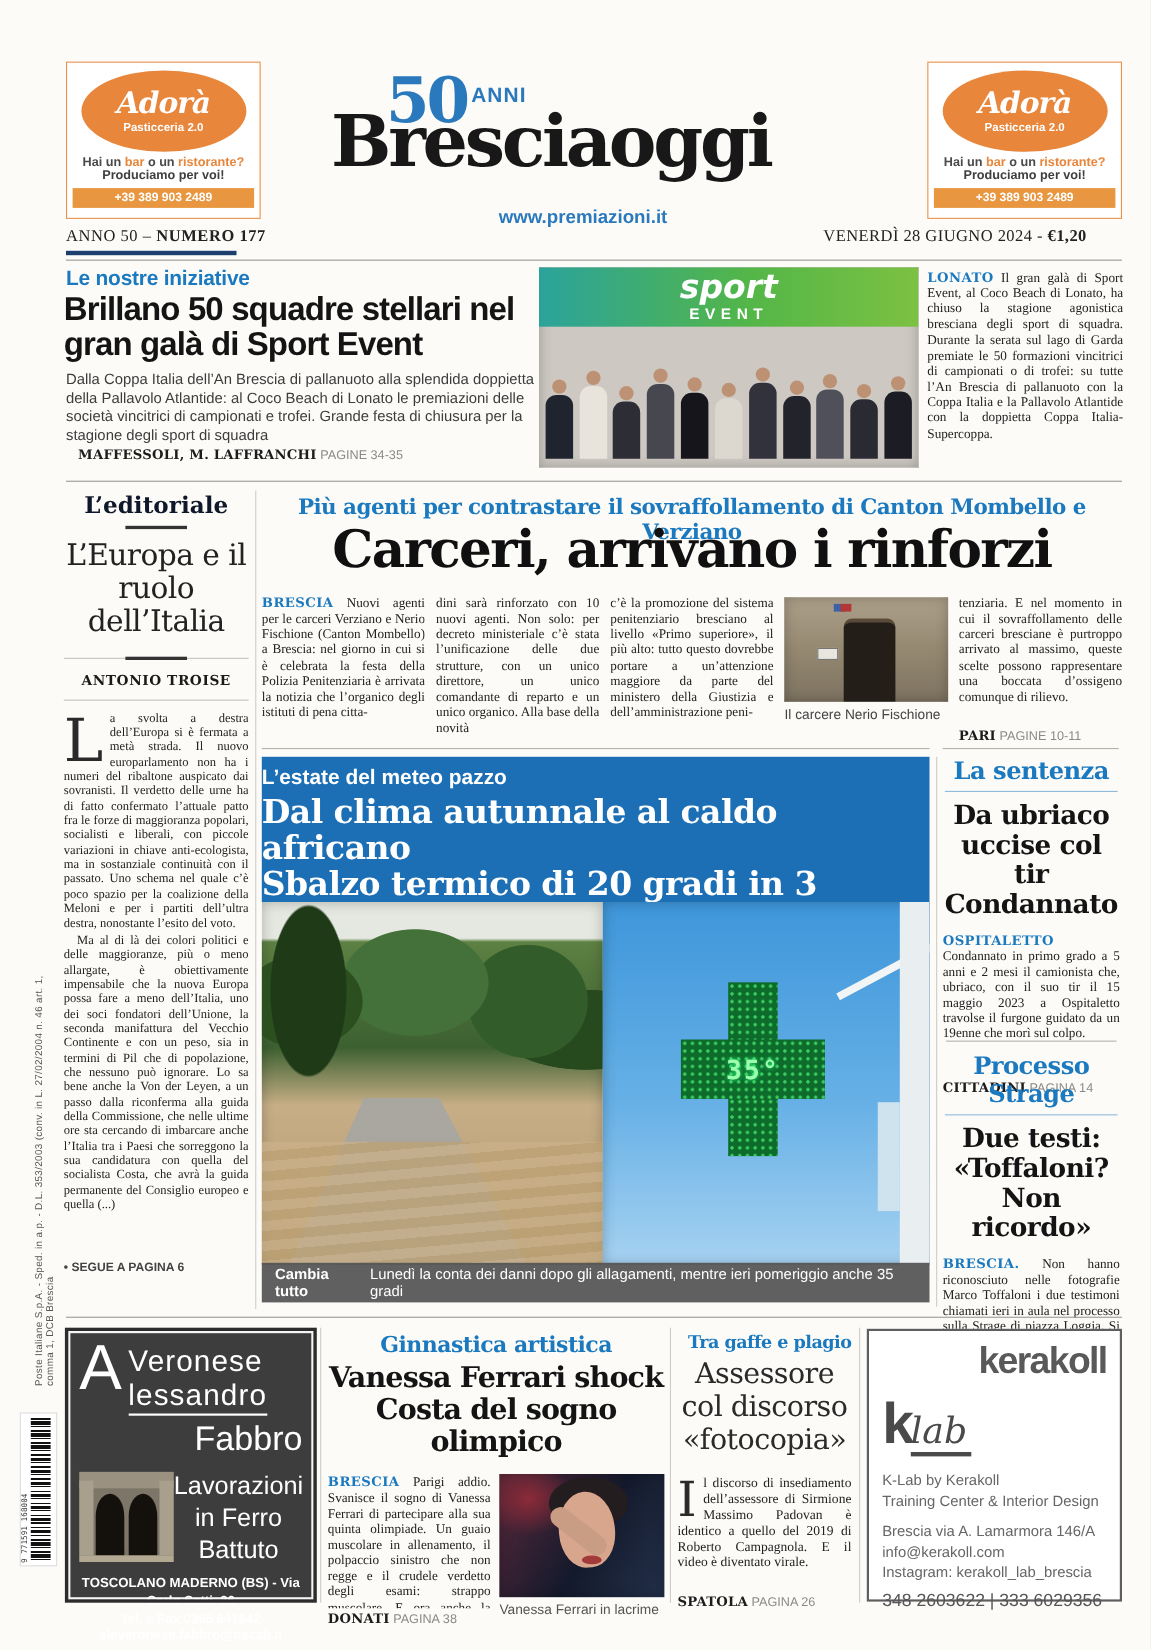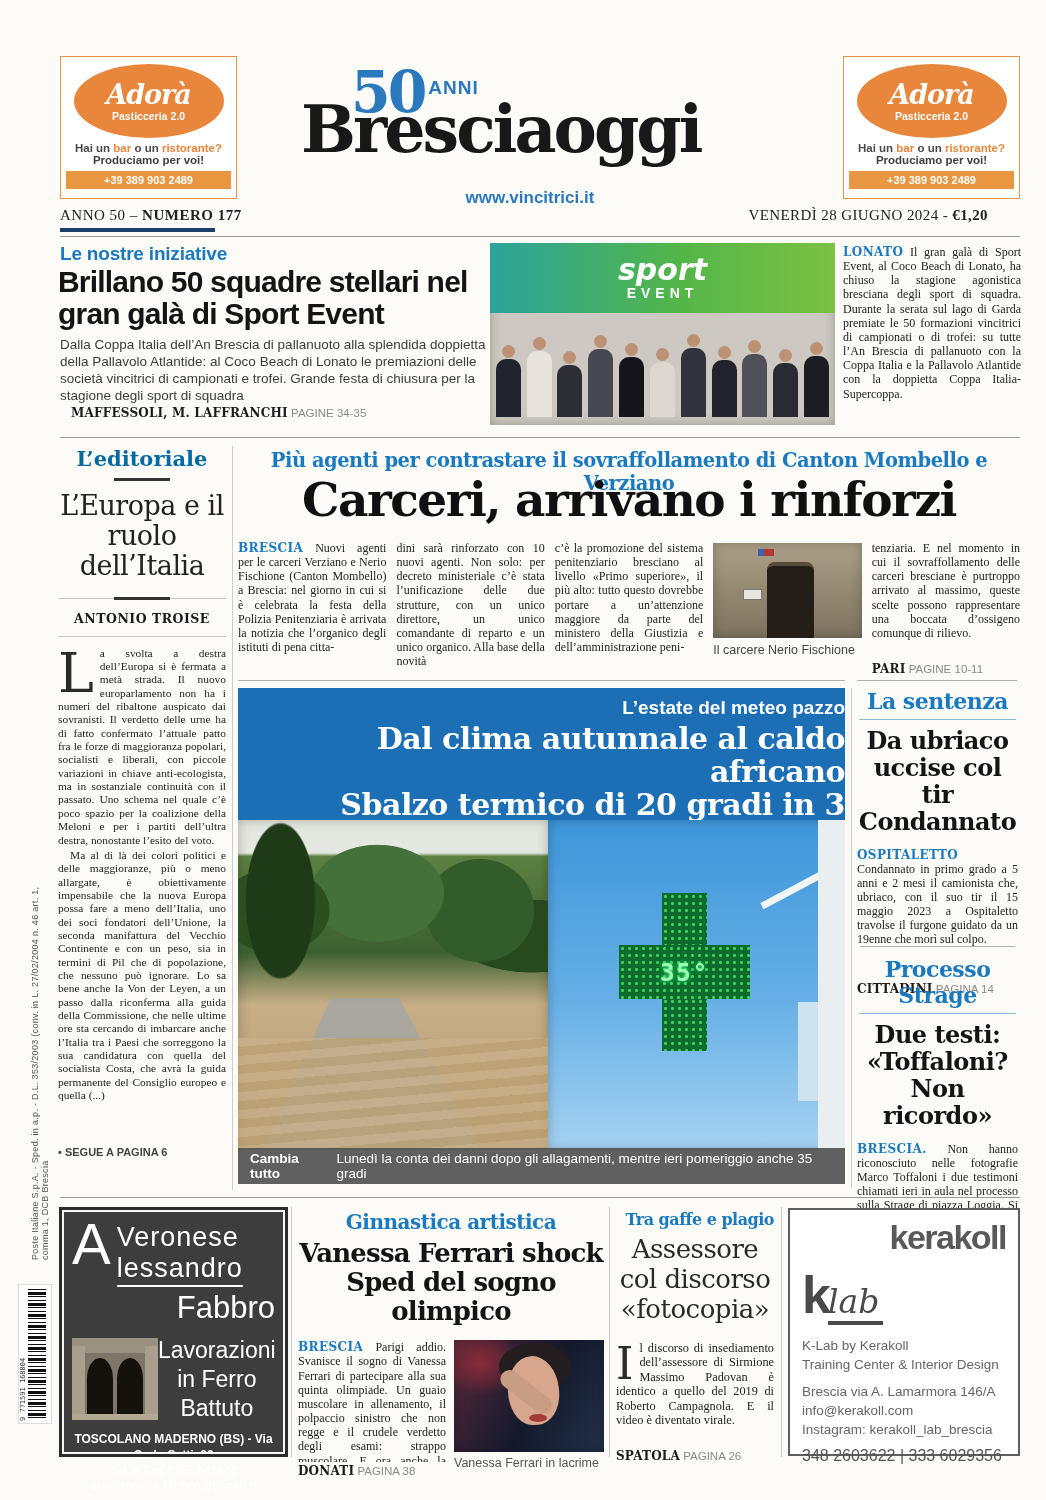--- a/index.html
+++ b/index.html
@@ -48,21 +48,21 @@
   .body-txt { font:12px "Liberation Serif", serif; line-height:1.18; color:#222; text-align:justify; overflow:hidden; }
   .lead-loc { font:bold 12px "DejaVu Serif", serif; color:#1b7abf; letter-spacing:.4px; }
   .dropcap { float:left; font:54px/0.85 "DejaVu Serif", serif; color:#2a2a2a; padding:4px 6px 0 0; }
 
   
   .h-main { font:bold 47px "DejaVu Serif", serif; color:#101010; letter-spacing:-1.5px; text-align:center; }
   .mcols { display:flex; gap:10px; }
   .mcols .c { flex:1; }
 
   
-  .weather-blue { background:#1c6fb4; color:#fff; text-align:right;padding-left:25px; }
+  .weather-blue { background:#1c6fb4; color:#fff; text-align:left; }
   .w-kick { font:bold 19px "Liberation Sans", sans-serif; padding-top:9px; }
   .w-h { font:bold 30px "DejaVu Serif", serif; line-height:1.1; letter-spacing:-0.5px; margin-top:3px; }
   .w-by { font:bold 12px "DejaVu Serif", serif; margin-top:7px; }
   .w-by .pg { font:11px "Liberation Sans", sans-serif; font-weight:normal; color:#cfe2f2; }
   .caption-bar { position:absolute; background:rgba(82,82,82,.92); color:#fff; font:13.5px "Liberation Sans", sans-serif; display:flex; align-items:center; padding:0 12px; }
   .caption-bar b { font-weight:bold; margin-right:6px; }
 
   
   .side-kick { font:bold 22px "DejaVu Serif", serif; color:#1b7abf; letter-spacing:-0.5px; text-align:center; }
   .side-h { font:bold 24px "DejaVu Serif", serif; color:#141414; letter-spacing:-0.5px; line-height:1.12; text-align:center; }
@@ -70,21 +70,21 @@
   .pcaption { font:12.5px "Liberation Sans", sans-serif; color:#555; }
 
   
   .h-serif-md { font:bold 26px "DejaVu Serif", serif; letter-spacing:-0.8px; line-height:1.12; text-align:center; color:#141414; }
   .h-serif-light { font:26px "DejaVu Serif", serif; letter-spacing:-0.5px; line-height:1.15; text-align:center; color:#2a2a2a; }
 
   
   .photo { position:absolute; overflow:hidden; box-shadow:inset 0 0 12px rgba(0,0,0,.25); }
 
   .sport-photo { background:#cdc9c2; }
-  .sport-banner { position:absolute; top:0; left:0; right:0; height:70px;
+  .sport-banner { position:absolute; top:0; left:0; right:0; height:54px;
     background:linear-gradient(90deg,#2ba39b,#53b648 55%,#7cc142); display:flex; flex-direction:column; align-items:center; justify-content:center; color:#fff; }
   .sport-banner .w1 { font:italic bold 30px "DejaVu Sans", "Liberation Sans", sans-serif; line-height:1; }
   .sport-banner .w2 { font:bold 14px "Liberation Sans", sans-serif; letter-spacing:5px; }
   .crowd { position:absolute; bottom:8px; left:0; right:0; display:flex; justify-content:space-evenly; align-items:flex-end; }
   .person { width:25px; border-radius:10px 10px 0 0; position:relative; }
   .person::before { content:''; position:absolute; top:-14px; left:6px; width:13px; height:13px; border-radius:50%; background:#bd9274; }
 
   .jail-photo { background:linear-gradient(180deg,#ada08a,#92866f 55%,#7e7361); }
   .jail-door { position:absolute; left:36%; top:20%; width:32%; height:80%; background:#241e18; border-radius:8px 8px 0 0; border-top:4px solid #594a39; }
   .jail-sign { position:absolute; left:20%; top:48%; width:13%; height:12%; background:#e8e6df; border:1px solid #777; }
@@ -183,21 +183,21 @@
       <div class="sub">Pasticceria 2.0</div>
     </div>
     <div class="q"><span>Hai un </span><span class="or">bar</span><span> o un </span><span class="or">ristorante?</span></div>
     <div class="p2">Produciamo per voi!</div>
     <div class="strip">+39 389 903 2489</div>
   </div>
 
   <div class="abs" style="left:295px; top:58px; width:470px; height:160px;">
     <div class="m-anni"><span class="m-50">50</span><span class="m-anni-word">ANNI</span></div>
     <div class="m-title">Bresciaoggi</div>
-    <div class="m-site">www.vincitrici.it</div>
+    <div class="m-site">www.premiazioni.it</div>
   </div>
 
   <div class="abs issue" style="left:60px; top:207px;"><span>ANNO 50 – </span><b>NUMERO 177</b></div>
   <div class="abs" style="left:60px; top:228px; width:155px; height:4px; background:#1d3f6e;"></div>
   <div class="abs dateline" style="right:58px; top:207px;"><span>VENERDÌ 28 GIUGNO 2024 - </span><b>€1,20</b></div>
   <div class="rule" style="left:60px; top:236px; width:960px; height:1px;"></div>
 
   <div class="abs kick-sans" style="left:60px; top:243px;">Le nostre iniziative</div>
   <div class="abs h-top" style="left:58px; top:266px; width:432px;">Brillano 50 squadre stellari nel gran galà di Sport Event</div>
   <div class="abs deck" style="left:60px; top:336px; width:428px; height:68px; overflow:hidden;">Dalla Coppa Italia dell’An Brescia di pallanuoto alla splendida doppietta della Pallavolo Atlantide: al Coco Beach di Lonato le premiazioni delle società vincitrici di campionati e trofei. Grande festa di chiusura per la stagione degli sport di squadra</div>
@@ -223,21 +223,21 @@
     </div>
   </div>
 
   <div class="abs body-txt" style="left:843px; top:245px; width:178px; height:190px; font-size:12px;">
     <span class="lead-loc">LONATO</span><span> Il gran galà di Sport Event, al Coco Beach di Lonato, ha chiuso la stagione agonistica bresciana degli sport di squadra. Durante la serata sul lago di Garda premiate le 50 formazioni vincitrici di campionati o di trofei: su tutte l’An Brescia di pallanuoto con la Coppa Italia e la Pallavolo Atlantide con la doppietta Coppa Italia-Supercoppa.</span>
   </div>
 
   <div class="rule" style="left:60px; top:437px; width:960px; height:1px;"></div>
 
   <div class="abs" style="left:58px; top:446px; width:168px;">
-    <div style="text-align:center; font:bold 21px 'DejaVu Serif', serif; color:#0369a1;">L’editoriale</div>
+    <div style="text-align:center; font:bold 21px 'DejaVu Serif', serif; color:#0f172a;">L’editoriale</div>
     <div style="width:56px; height:3px; background:#333; margin:7px auto 10px;"></div>
     <div style="text-align:center; font:27px 'DejaVu Serif', serif; color:#222; line-height:1.12; letter-spacing:-0.5px;">L’Europa e il ruolo dell’Italia</div>
     <div style="position:relative; height:1px; background:#c6c3bd; margin:16px 0 0;">
         <div style="position:absolute; left:50%; top:-1px; width:56px; height:3px; margin-left:-28px; background:#333;"></div>
       </div>
     <div style="text-align:center; font:bold 12.5px 'DejaVu Serif', serif; letter-spacing:.5px; margin-top:12px;">ANTONIO TROISE</div>
     <div style="height:1px; background:#c6c3bd; margin-top:10px;"></div>
     <div class="body-txt" style="margin-top:10px; height:494px; font-size:11.4px; line-height:1.17;">
       <span class="dropcap">L</span><span>a svolta a destra dell’Europa si è fermata a metà strada. Il nuovo europarlamento non ha i numeri del ribaltone auspicato dai sovranisti. Il verdetto delle urne ha di fatto confermato l’attuale patto fra le forze di maggioranza popolari, socialisti e liberali, con piccole variazioni in chiave anti-ecologista, ma in sostanziale continuità con il passato. Uno schema nel quale c’è poco spazio per la coalizione della Meloni e per i partiti dell’ultra destra, nonostante l’esito del voto.</span>
       <div style="text-indent:12px; margin-top:2px;">Ma al di là dei colori politici e delle maggioranze, più o meno allargate, è obiettivamente impensabile che la nuova Europa possa fare a meno dell’Italia, uno dei soci fondatori dell’Unione, la seconda manifattura del Vecchio Continente e con un peso, sia in termini di Pil che di popolazione, che nessuno può ignorare. Lo sa bene anche la Von der Leyen, a un passo dalla riconferma alla guida della Commissione, che nelle ultime ore sta cercando di imbarcare anche l’Italia tra i Paesi che sorreggono la sua candidatura con quella del socialista Costa, che avrà la guida permanente del Consiglio europeo e quella (...)</div>
@@ -354,21 +354,21 @@
       <div>aleveronese.fabbro@tiscali.it</div>
     </div>
   </div>
 
   <div class="vrule" style="left:291px; top:1207px; height:250px;"></div>
 
   <div class="abs" style="left:298px; top:1210px; width:306px;">
     <div class="kick-serif" style="text-align:center;">Ginnastica artistica</div>
     <div class="h-serif-md" style="margin-top:5px;">
         <div>Vanessa Ferrari shock</div>
-        <div>Sped del sogno olimpico</div>
+        <div>Costa del sogno olimpico</div>
       </div>
     <div style="position:relative; margin-top:14px; height:140px;">
       <div class="body-txt" style="position:absolute; left:0; top:0; width:148px; height:122px;">
         <span class="lead-loc">BRESCIA</span><span> Parigi addio. Svanisce il sogno di Vanessa Ferrari di partecipare alla sua quinta olimpiade. Un guaio muscolare in allenamento, il polpaccio sinistro che non regge e il crudele verdetto degli esami: strappo muscolare. E ora anche la carriera è a rischio.</span>
       </div>
       <div class="byline" style="position:absolute; left:0; top:124px;text-align:center;"><span class="au">DONATI</span> <span>PAGINA 38</span></div>
       <div class="photo ferrari-photo" style="left:156px; top:0; width:150px; height:112px;">
         <div class="fer-blob1"></div>
           <div class="fer-hair"></div>
           <div class="fer-face"></div>

